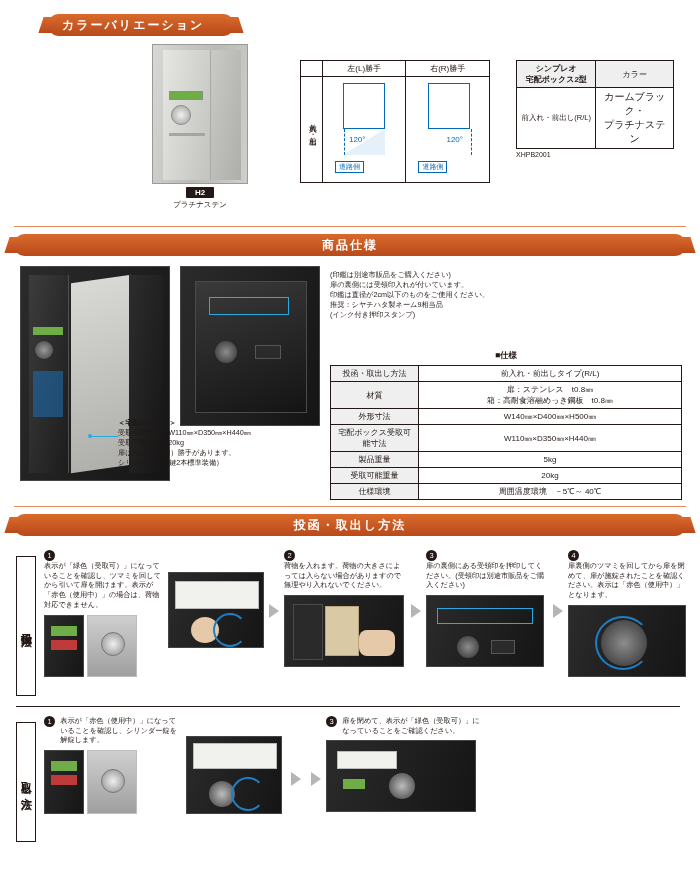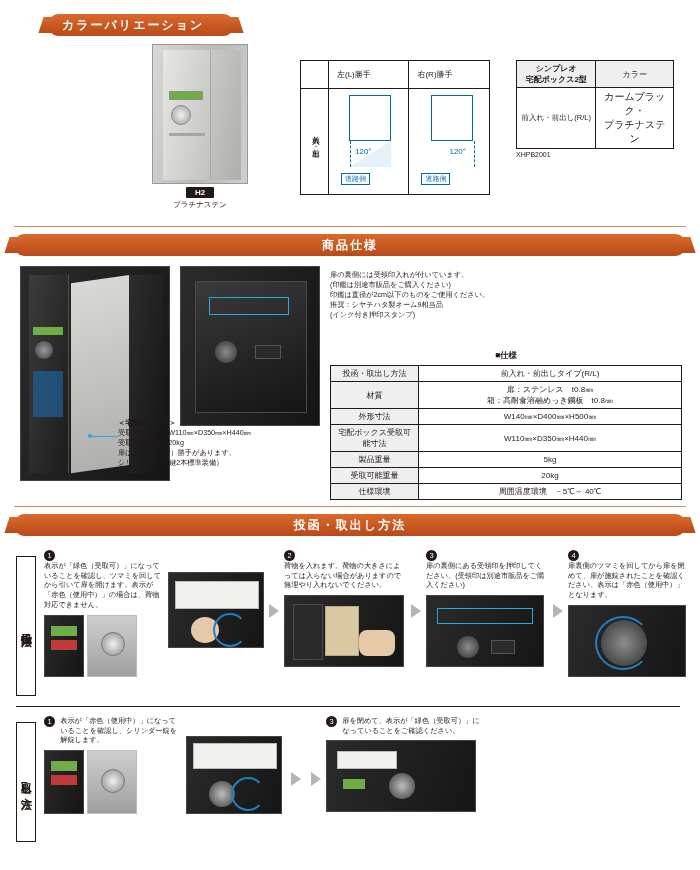--- a/index.html
+++ b/index.html
@@ -53,21 +53,21 @@
   .swatch {
     display:inline-block; color:#fff; font-size:8px; font-weight:bold;
     padding:1px 9px; border-radius:1px;
   }
   .swatch.b7 { background:#231815; }
   .swatch.h2 { background:#231815; }
   .swatch-sub { font-size:7.5px; margin-top:2px; color:#231815; }
 
   
   .tblbox { border:1px solid #231815; border-collapse:collapse; }
-  .tblbox td, .tblbox th { border:1px solid #231815; font-size:8px; font-weight:normal; text-align:left; padding:8px; }
+  .tblbox td, .tblbox th { border:1px solid #231815; font-size:8px; font-weight:normal; text-align:center; padding:2px; }
 
   .vert {
     writing-mode:vertical-rl; text-orientation:upright;
     letter-spacing:1px;
   }
 
   .blue { color:#0068b7; }
   .roadtag {
     display:inline-block; border:1px solid #0068b7; color:#0068b7;
     font-size:7px; padding:0px 3px; background:#fff;
@@ -208,22 +208,22 @@
   <div class="panel" style="left:180px; top:266px; width:140px; height:160px;">
     <div class="photo blackbox" style="width:140px;height:160px;">
       <div style="position:absolute;left:14px;top:14px;width:112px;height:132px;background:linear-gradient(160deg,#3a3a3a,#141414);border:1px solid #4a4a4a;"></div>
       <div style="position:absolute;left:28px;top:30px;width:80px;height:18px;border:1px solid #29a9e0;"></div>
       <div style="position:absolute;left:34px;top:74px;width:22px;height:22px;border-radius:50%;background:radial-gradient(#8d8d8d,#2e2e2e);"></div>
       <div style="position:absolute;left:74px;top:78px;width:26px;height:14px;background:#2b2b2b;border:1px solid #555;"></div>
     </div>
   </div>
 
   <div class="panel" style="left:330px; top:270px; width:350px;">
+    <div class="cap">(印鑑は別途市販品をご購入ください)</div>
     <div class="cap">扉の裏側には受領印入れが付いています。</div>
-    <div class="cap">(印鑑は別途市販品をご購入ください)</div>
     <div class="cap">印鑑は直径が2cm以下のものをご使用ください。</div>
     <div class="cap">推奨：シヤチハタ製ネーム9相当品</div>
     <div class="cap">(インク付き押印スタンプ)</div>
   </div>
 
   <div class="panel" style="left:330px; top:350px; width:352px;text-align:center;">
     <div class="ttl" style="font-size:8.5px;margin-bottom:3px;">■仕様</div>
     <table class="spec">
       <tbody>
           <tr>

